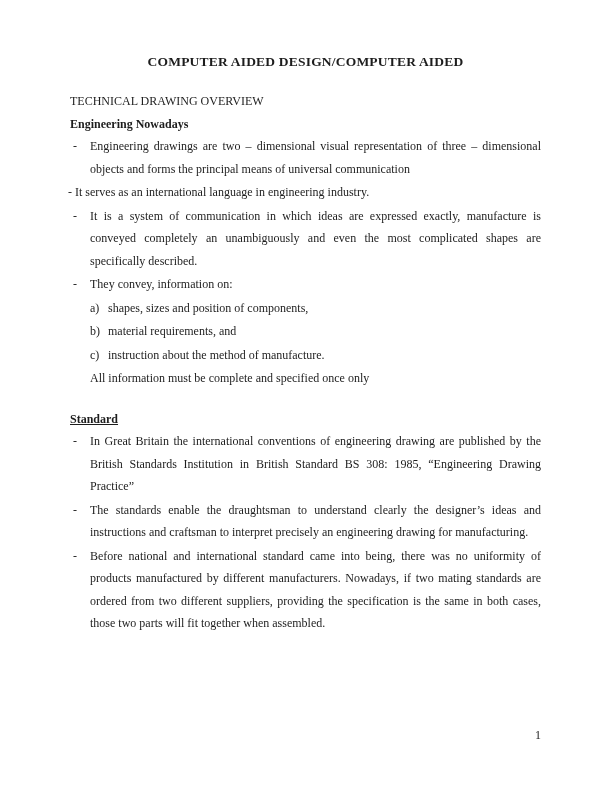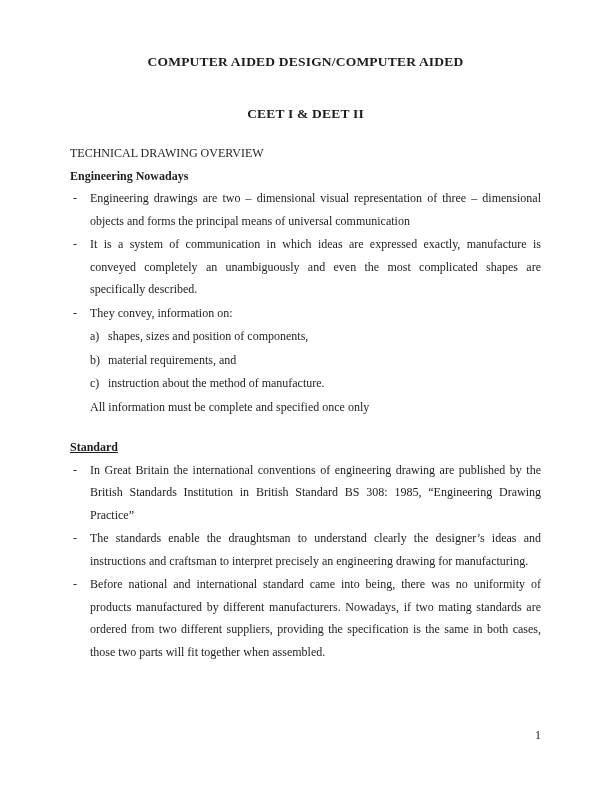--- a/index.html
+++ b/index.html
@@ -45,31 +45,31 @@
 </head>
 <body>
 
 <div class="page">
   <div class="content">
 
     <div class="doc-title">
       <div>COMPUTER AIDED DESIGN/COMPUTER AIDED</div>
     </div>
 
-    <div class="doc-subtitle">CEET I &amp; DEET II</div>
 
     <div class="sec-heading">TECHNICAL DRAWING OVERVIEW</div>
 
     <div class="sub-heading">Engineering Nowadays</div>
 
     <div class="li">
       <span class="li-marker">-</span>
       <div class="li-body">Engineering drawings are two – dimensional visual representation of three – dimensional objects and forms the principal means of universal communication</div>
     </div>
 
+    <div class="plain-dash">- It serves as an international language in engineering industry.</div>
 
     <div class="li">
       <span class="li-marker">-</span>
       <div class="li-body">It is a system of communication in which ideas are expressed exactly, manufacture is conveyed completely an unambiguously and even the most complicated shapes are specifically described.</div>
     </div>
 
     <div class="li">
       <span class="li-marker">-</span>
       <div class="li-body">They convey, information on:</div>
     </div>

